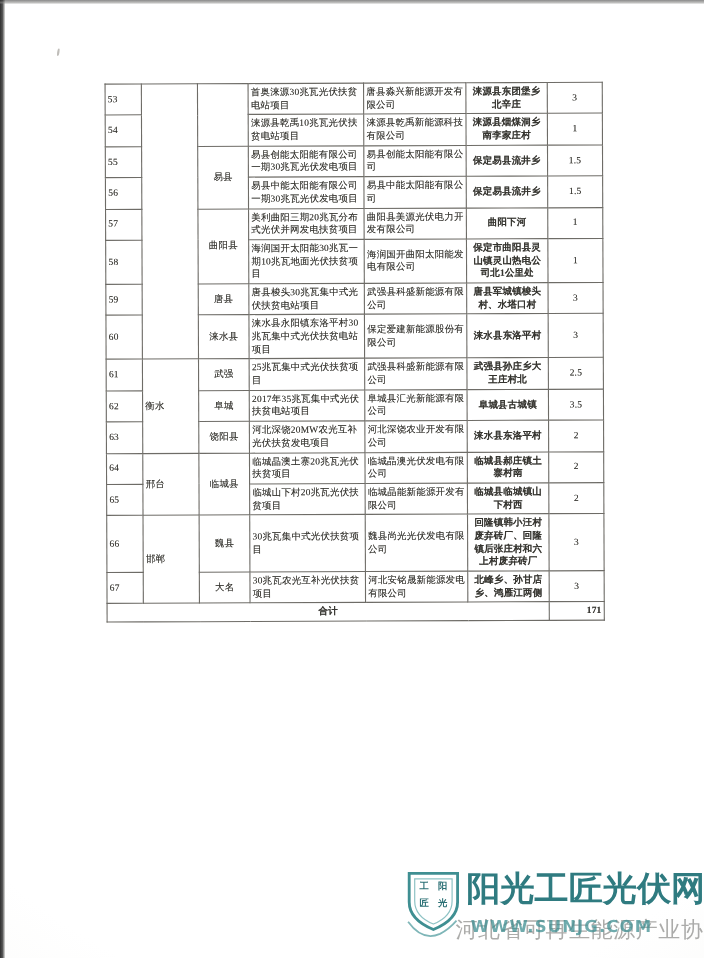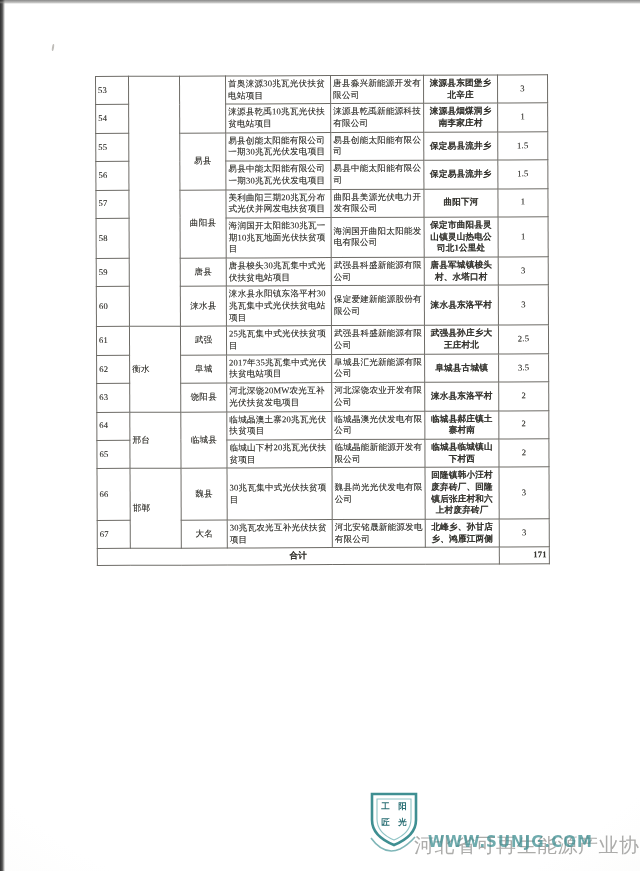--- a/index.html
+++ b/index.html
@@ -335,16 +335,17 @@
       <span>工</span>
       <span>阳</span>
       <span>匠</span>
       <span>光</span>
     </div>
 
     <svg id="wm-swoosh" viewBox="0 0 46 20">
       <path d="M1 2 Q14 20 30 13 Q38 9 45 1" fill="none" stroke="#7fb6b8" stroke-width="1.6"></path>
     </svg>
 
+    <div id="wm-brand">阳光工匠光伏网</div>
     <div id="wm-assoc">河北省可再生能源产业协会</div>
     <div id="wm-url">WWW.SUNJG.COM</div>
   </div>
 </div>
 
 </body></html>

